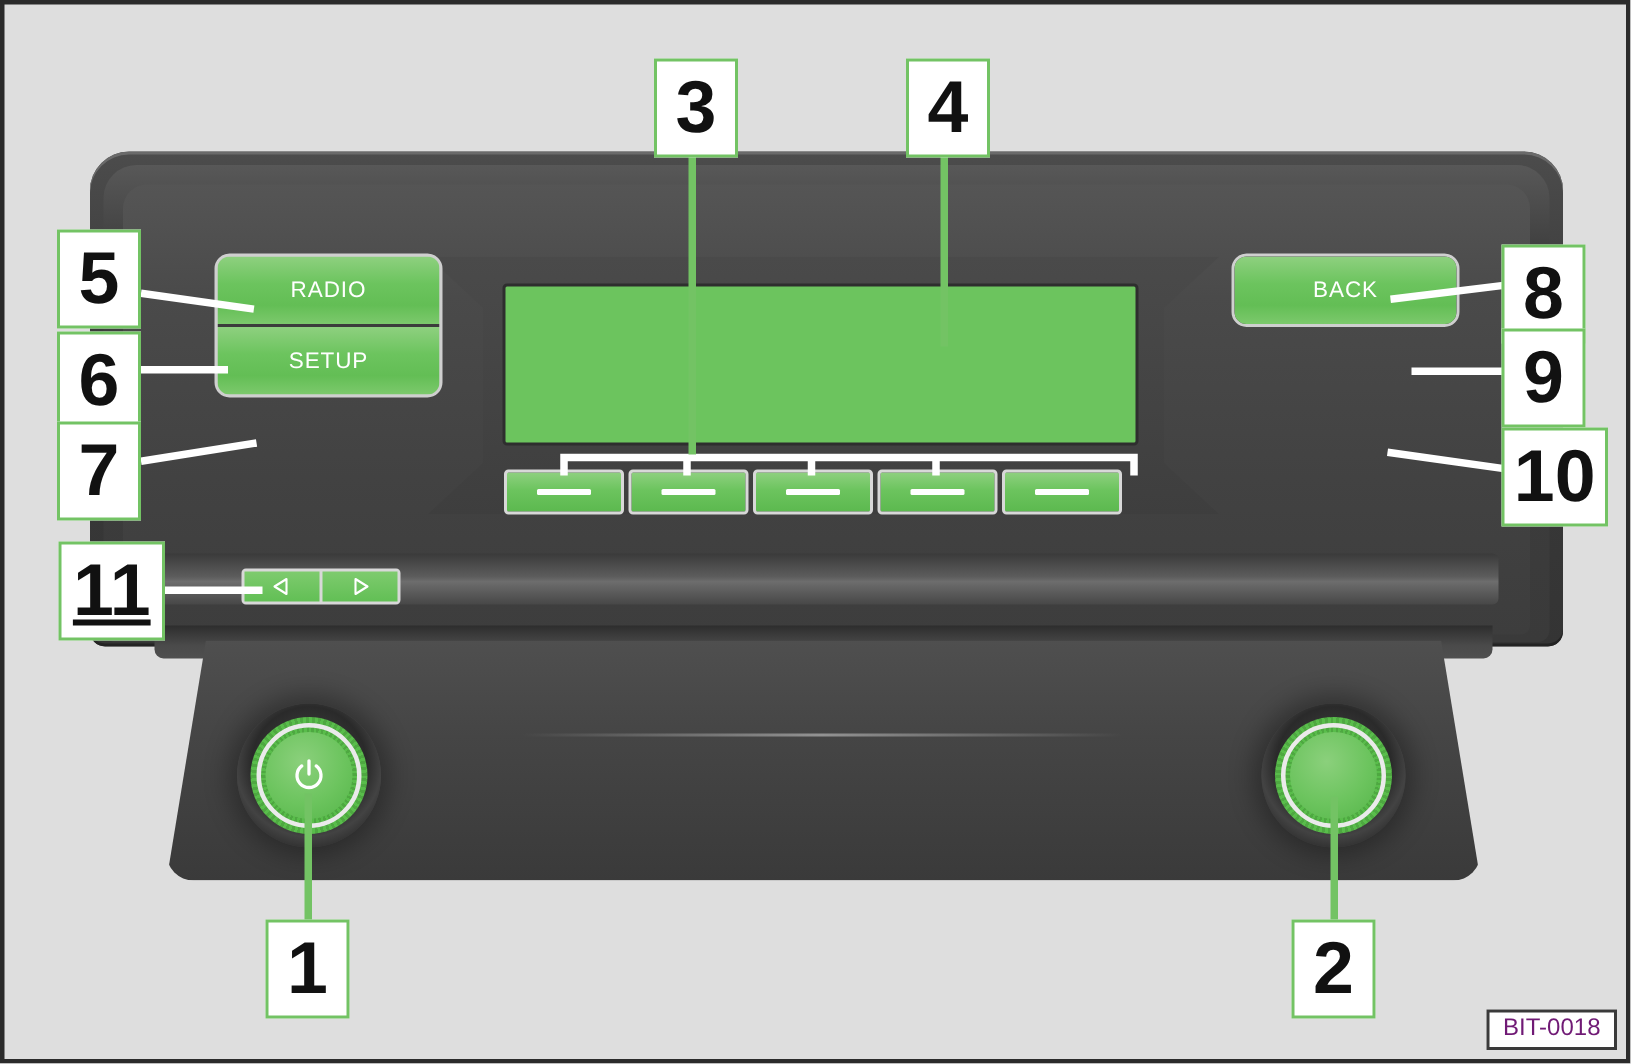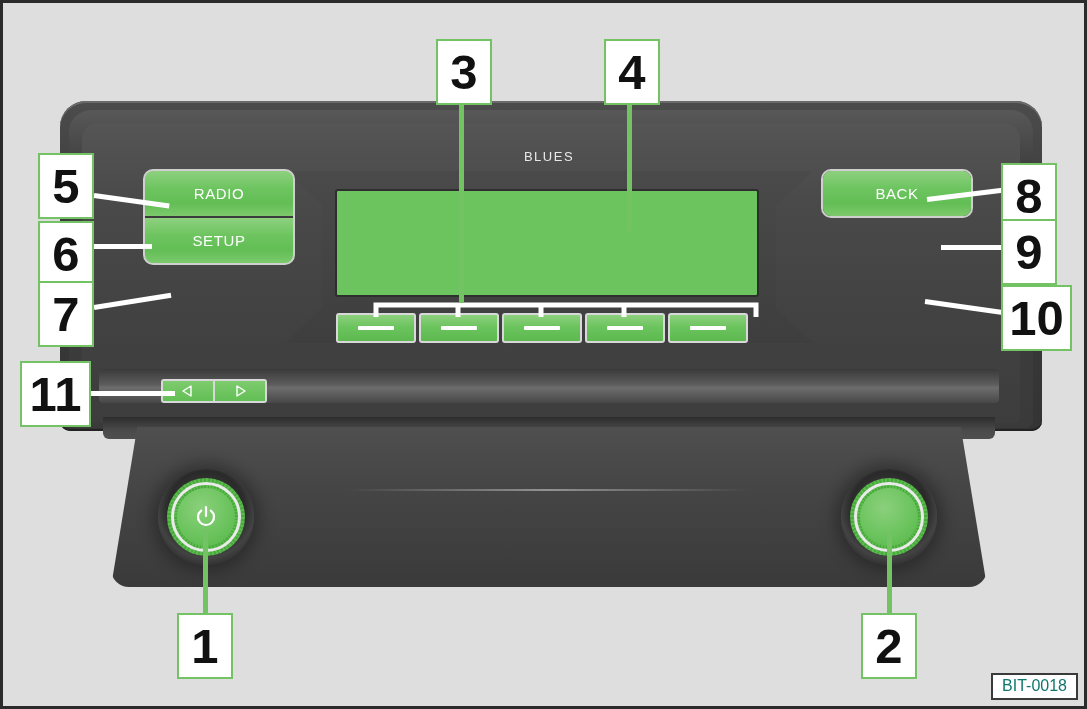--- a/index.html
+++ b/index.html
@@ -282,35 +282,34 @@
 
   
   .fig-code {
     position: absolute;
     right: 6px;
     bottom: 6px;
     background: #ffffff;
     border: 2px solid #3a3a3a;
     padding: 2px 9px 3px;
     font-size: 16px;
-    color: #0f766e;
+    color: #701a75;
     font-family: "Liberation Sans", sans-serif;
     z-index: 50;
   }
 </style>
 </head>
 <body>
 
 <div id="figure">
 
   <div class="chassis-outer"></div>
   <div class="chassis-rim"></div>
   <div class="chassis-face"></div>
 
-  <div class="brand">BLUES</div>
 
   <div class="display-bezel"></div>
   <div class="display-screen"></div>
 
   <div class="softkey-row">
     <div class="softkey">
         <span class="dash"></span>
       </div>
     <div class="softkey">
         <span class="dash"></span>
@@ -408,20 +407,20 @@
   <div class="callout w1" style="left:601px; top:36px;">4</div>
 
   <div class="callout w1" style="left:35px;  top:150px;">5</div>
   <div class="callout w1" style="left:35px;  top:218px;">6</div>
   <div class="callout w1" style="left:35px;  top:278px;">7</div>
 
   <div class="callout w1" style="left:998px; top:160px;">8</div>
   <div class="callout w1" style="left:998px; top:216px;">9</div>
   <div class="callout w2" style="left:998px; top:282px;">10</div>
 
-  <div class="callout w2" style="left:17px;  top:358px;">11</div>
+  <div class="callout w2" style="left:36px;  top:358px;text-decoration:underline;">11</div>
 
   <div class="callout w1" style="left:174px; top:610px;">1</div>
   <div class="callout w1" style="left:858px; top:610px;">2</div>
 
   <div class="fig-code">BIT-0018</div>
 
 </div>
 
 </body></html>

